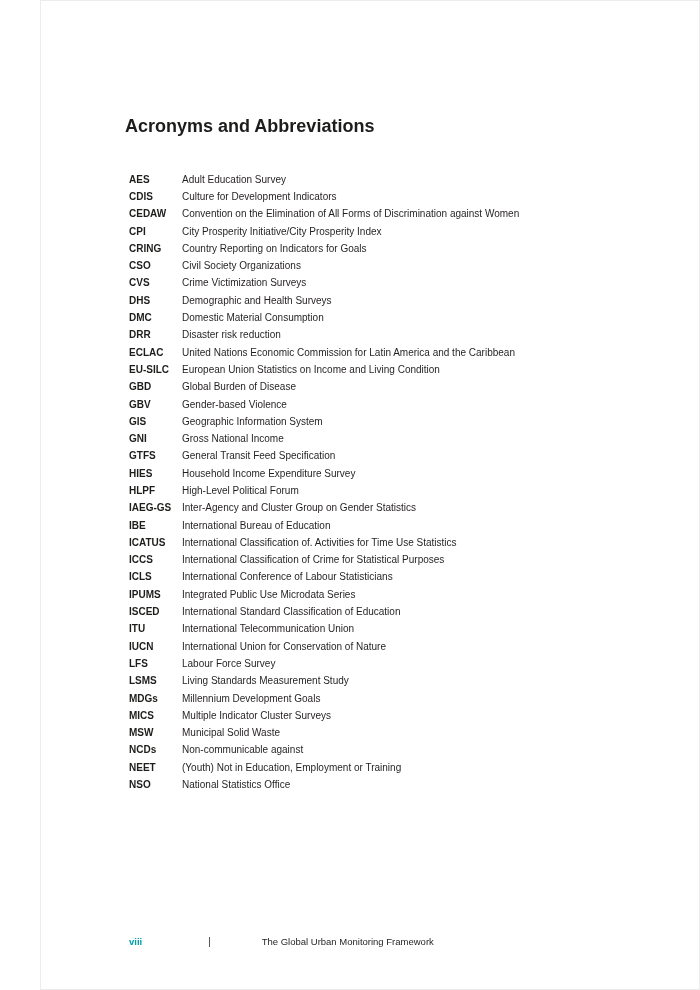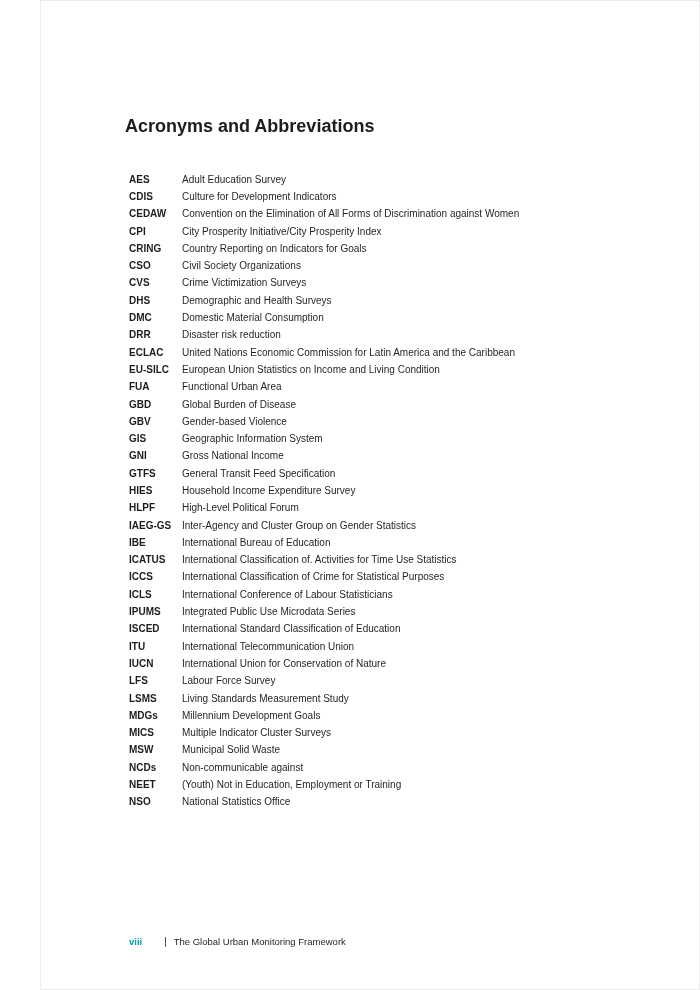--- a/index.html
+++ b/index.html
@@ -61,20 +61,21 @@
   }
   .footer {
     position: absolute;
     left: 88px;
     top: 934px;
     height: 14px;
     display: flex;
     align-items: center;
     font-size: 9.5px;
     line-height: 1;
+    gap: 44px;
   }
   .pagenum {
     font-weight: bold;
     color: #00a0a8;
     margin-right: 22px;
   }
   .sep {
     color: #231f20;
     font-weight: normal;
     margin-right: 7px;
@@ -146,24 +147,20 @@
   <div class="row">
     <span class="abbr">ECLAC</span>
     <span class="def">United Nations Economic Commission for Latin America and the Caribbean</span>
   </div>
 
   <div class="row">
     <span class="abbr">EU-SILC</span>
     <span class="def">European Union Statistics on Income and Living Condition</span>
   </div>
 
-  <div class="row">
-    <span class="abbr">FUA</span>
-    <span class="def">Functional Urban Area</span>
-  </div>
 
   <div class="row">
     <span class="abbr">GBD</span>
     <span class="def">Global Burden of Disease</span>
   </div>
 
   <div class="row">
     <span class="abbr">GBV</span>
     <span class="def">Gender-based Violence</span>
   </div>

